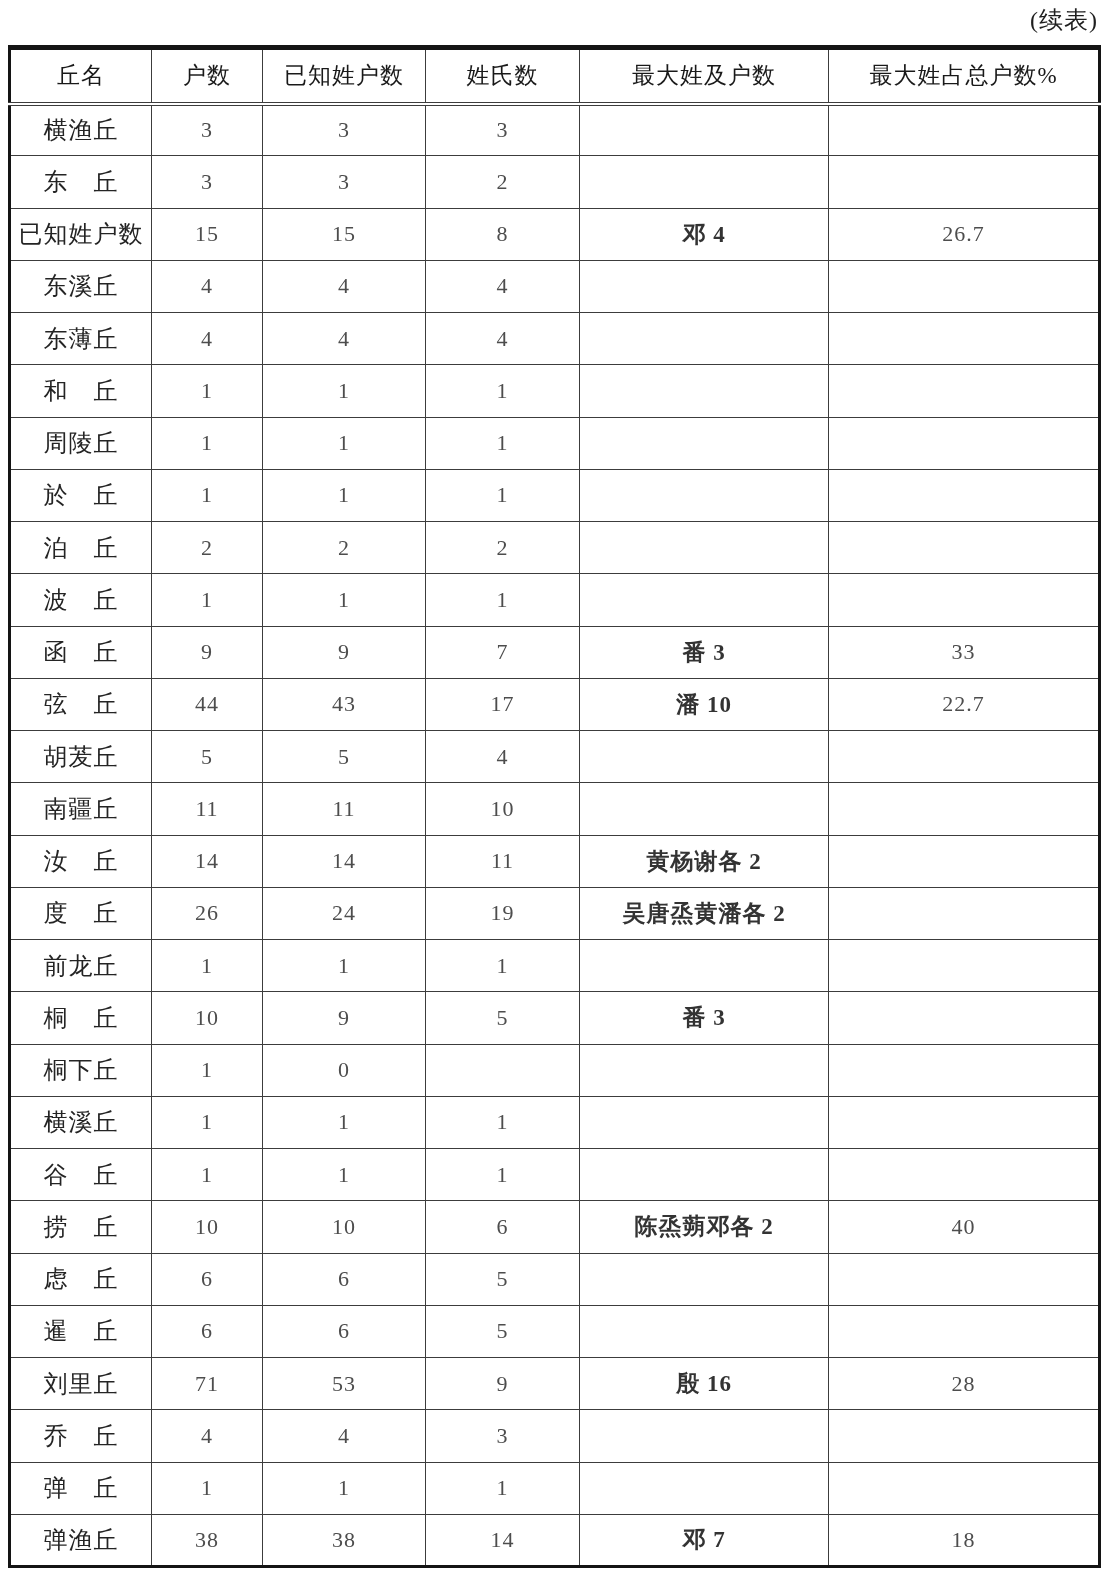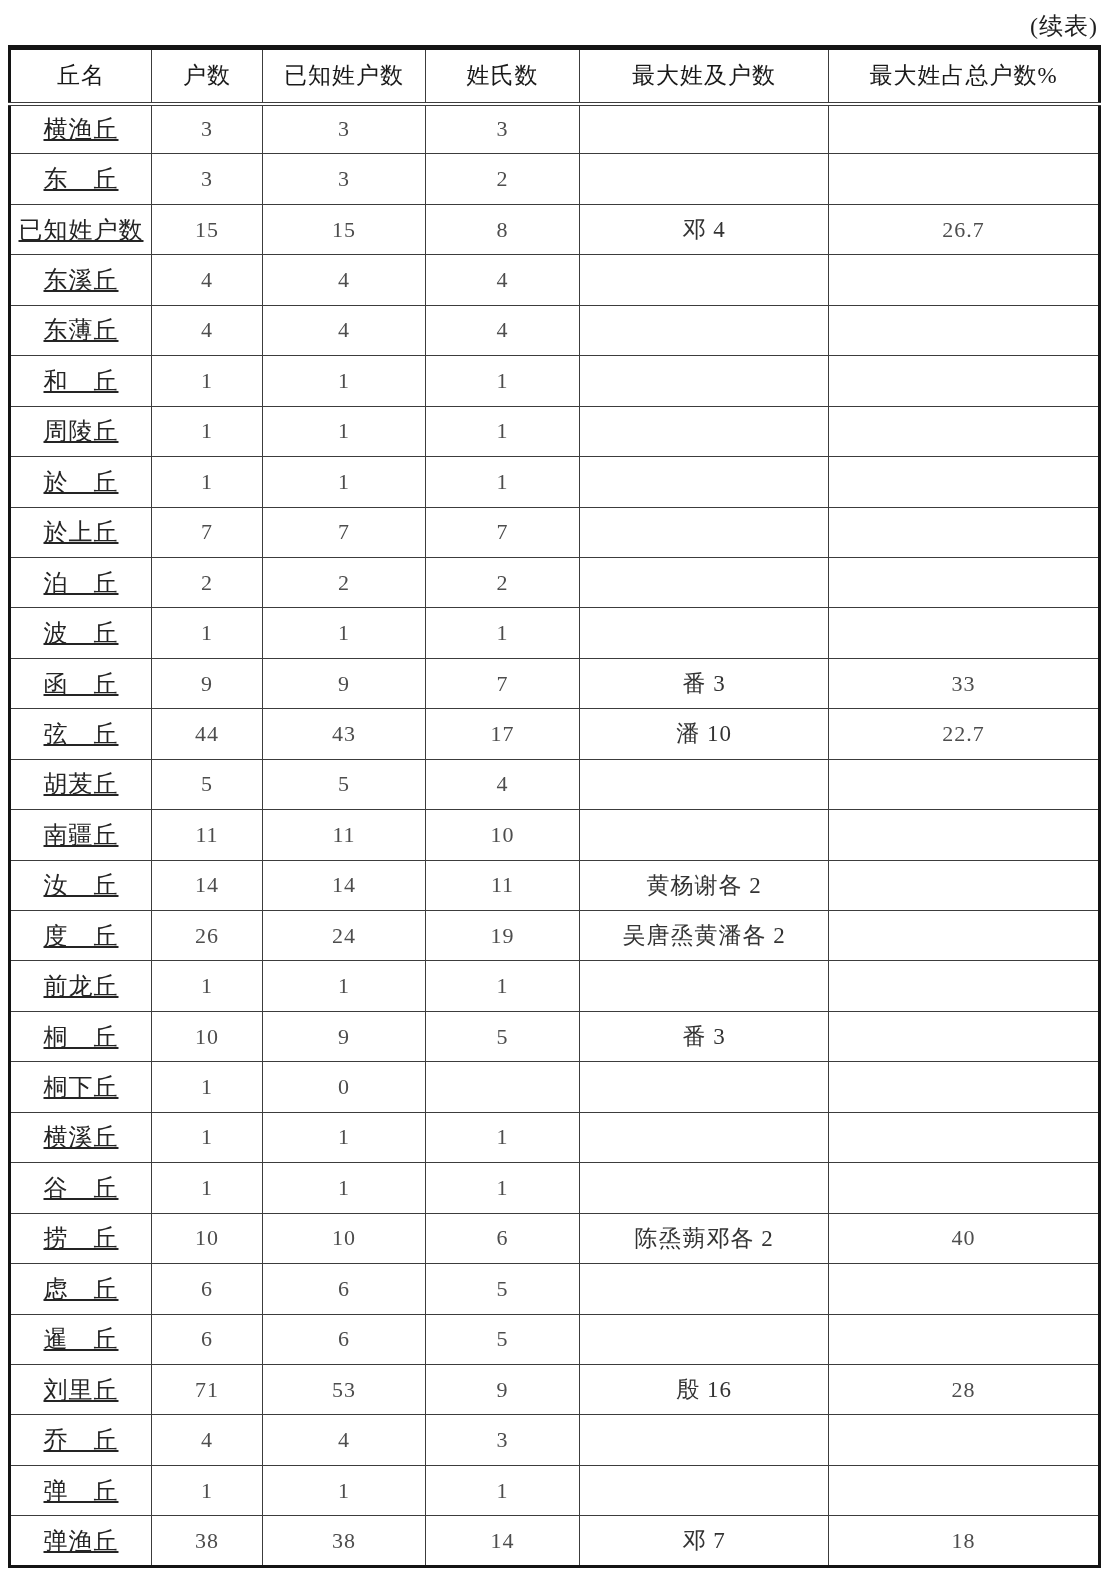--- a/index.html
+++ b/index.html
@@ -7,21 +7,21 @@
     width: 1106px; height: 1572px;
     background: #ffffff;
     font-family: "Liberation Serif", "DejaVu Serif", serif;
     color: #2b2b2b;
     position: relative;
     overflow: hidden;
   }
   .page { position: absolute; inset: 0; background: #fff; }
   .continuation {
     position: absolute;
-    top: 10px; right: 8px;
+    top: 4px; right: 8px;
     font-size: 24px;
     letter-spacing: 1px;
     color: #1f1f1f;
   }
   table.data-table {
     position: absolute;
     left: 8px; top: 45px;
     width: 1090px; height: 1523px;
     border-collapse: collapse;
     table-layout: fixed;
@@ -44,27 +44,27 @@
   }
   thead th {
     height: 56px;
     font-size: 23px;
     font-weight: normal;
     color: #191919;
     border-bottom: 4px double #3c3c3c;
     letter-spacing: 1px;
   }
   tbody td { height: 45px; }
-  td.c0 { font-size: 24px; color: #242424; letter-spacing: 1px; text-decoration: underline; }
+  td.c0 { font-size: 24px; color: #242424; letter-spacing: 1px; }
   td.c1, td.c2, td.c3, td.c5 {
     font-size: 22px;
     color: #4d4d4d;
     letter-spacing: 1px;
   }
-  td.c4 { font-size: 23px; color: #333333; letter-spacing: 1px; }
+  td.c4 { font-size: 23px; color: #333333; letter-spacing: 1px; font-weight: bold; }
 </style>
 </head>
 <body>
 
 <div class="page">
 
   <div class="continuation">(续表)</div>
 
   <table class="data-table">
     <colgroup>
@@ -144,28 +144,20 @@
         </tr>
         <tr>
           <td class="c0">於　丘</td>
           <td class="c1">1</td>
           <td class="c2">1</td>
           <td class="c3">1</td>
           <td class="c4"></td>
           <td class="c5"></td>
         </tr>
         <tr>
-          <td class="c0">於上丘</td>
-          <td class="c1">7</td>
-          <td class="c2">7</td>
-          <td class="c3">7</td>
-          <td class="c4"></td>
-          <td class="c5"></td>
-        </tr>
-        <tr>
           <td class="c0">泊　丘</td>
           <td class="c1">2</td>
           <td class="c2">2</td>
           <td class="c3">2</td>
           <td class="c4"></td>
           <td class="c5"></td>
         </tr>
         <tr>
           <td class="c0">波　丘</td>
           <td class="c1">1</td>

